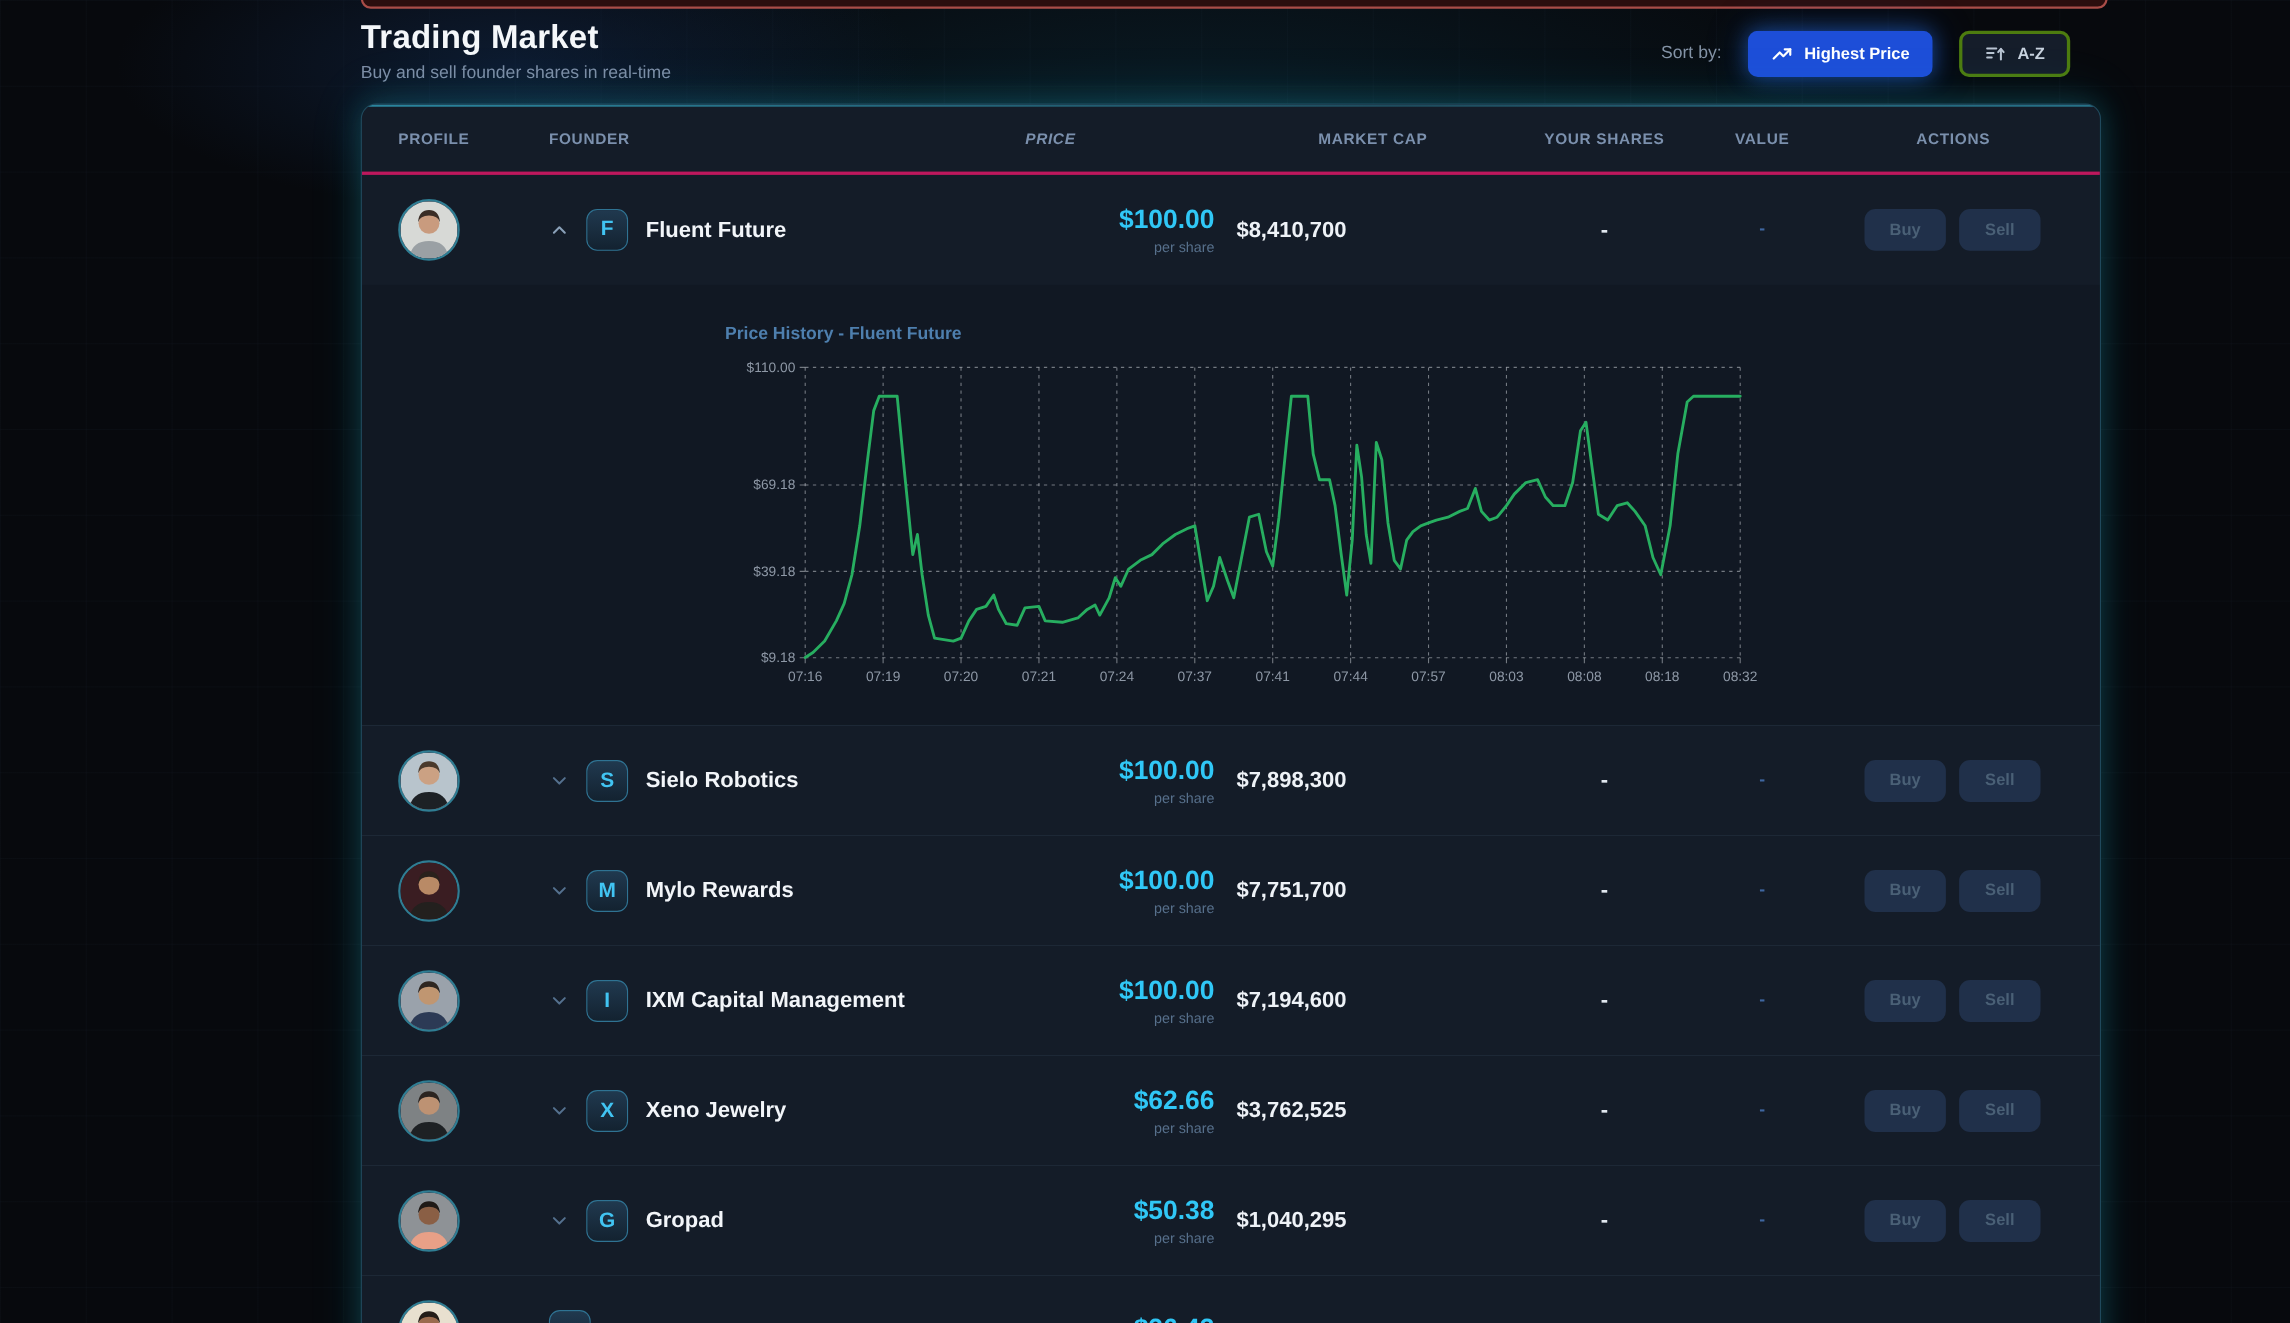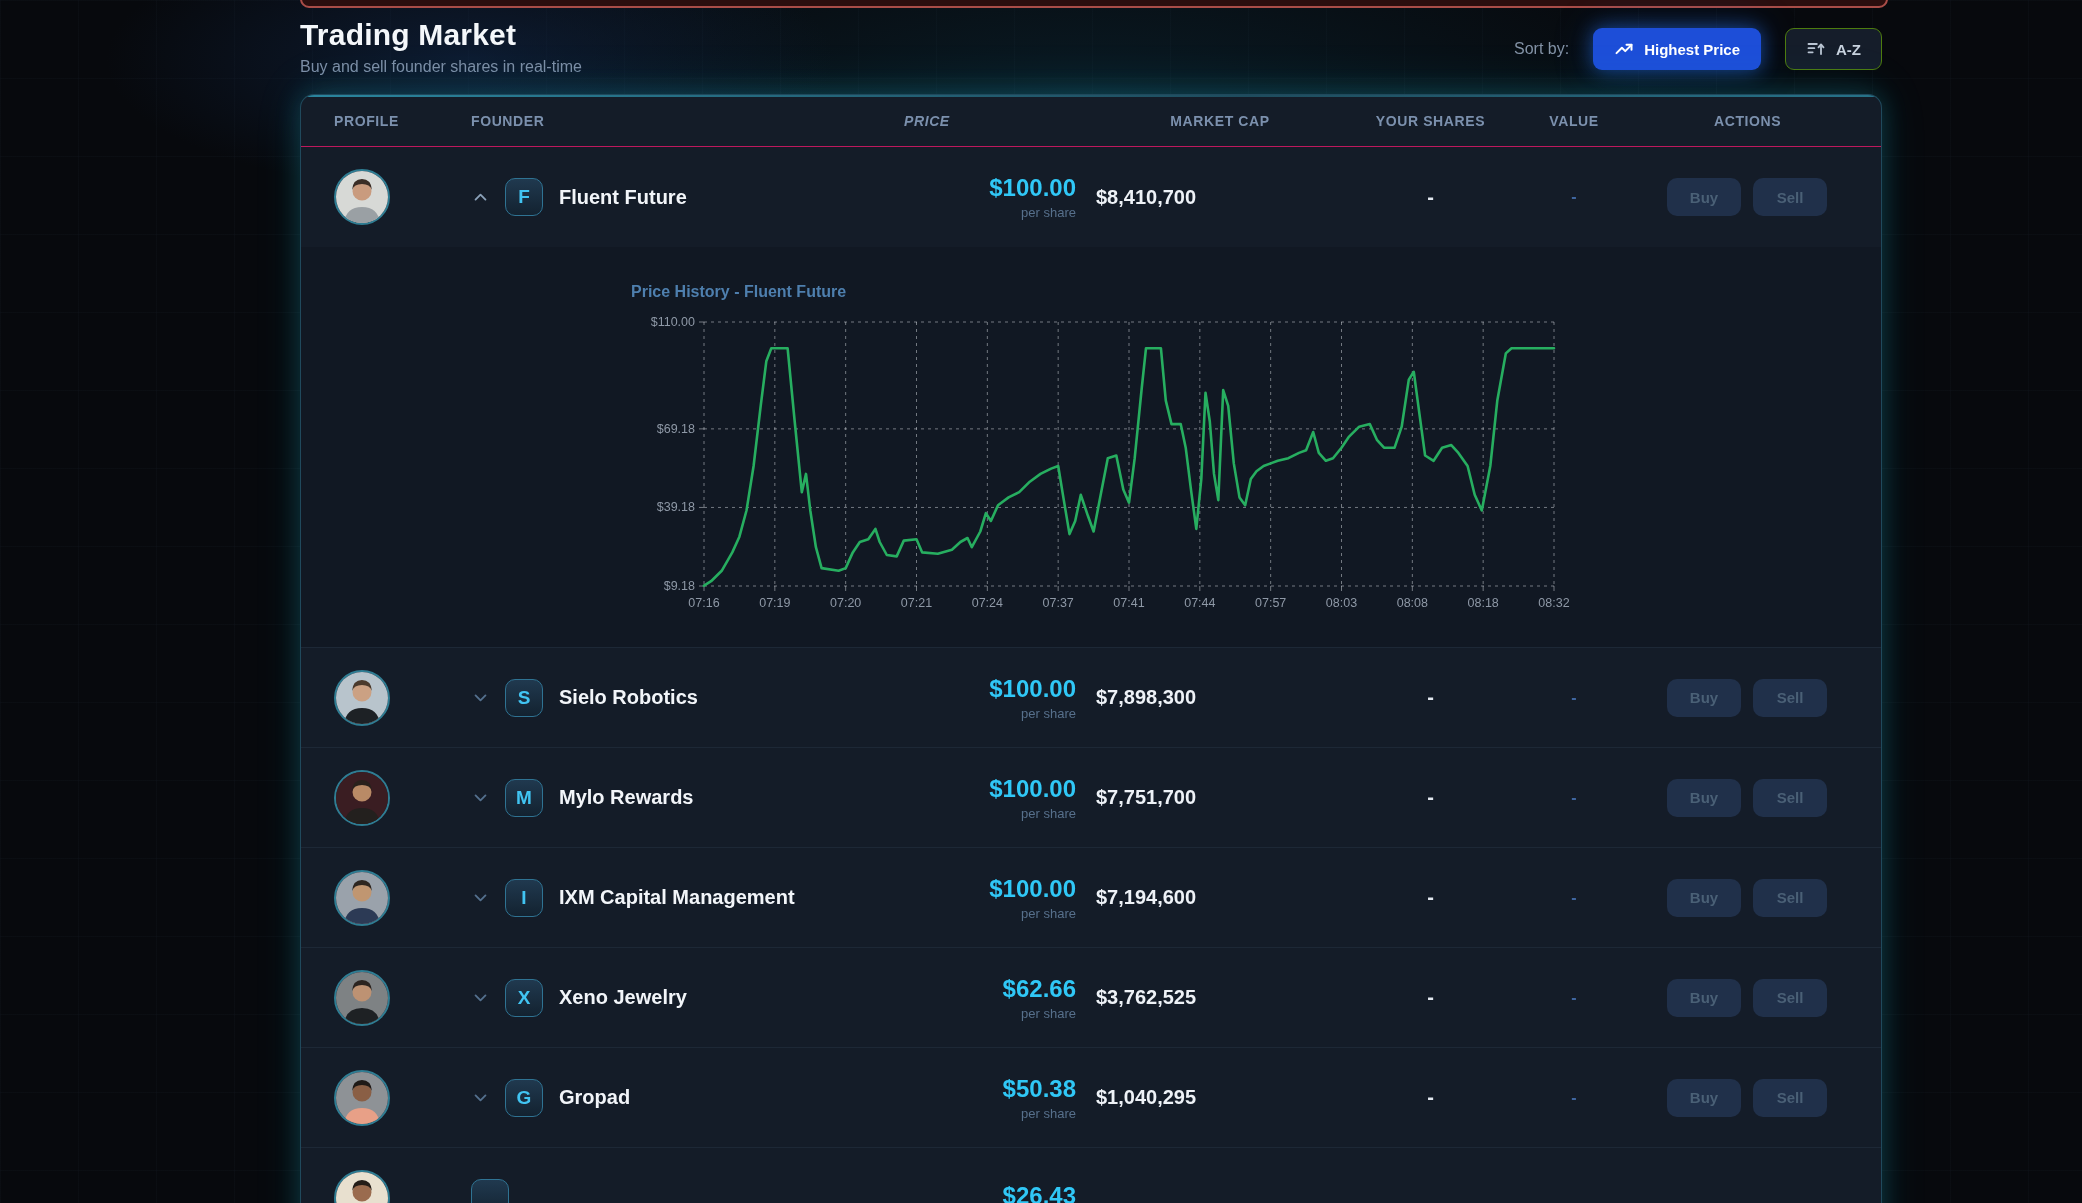--- a/index.html
+++ b/index.html
@@ -16,21 +16,21 @@
       linear-gradient(rgba(70,95,130,0.05) 1px, transparent 1px),
       linear-gradient(90deg, rgba(70,95,130,0.05) 1px, transparent 1px);
     background-size:78px 78px;
   }
   body::after {
     content:""; position:absolute; inset:0; pointer-events:none;
     background:
       radial-gradient(520px 190px at 470px 60px, rgba(18,42,78,0.55), transparent 70%),
       radial-gradient(900px 260px at 1090px 95px, rgba(14,60,80,0.35), transparent 70%);
   }
-  .layer { position:absolute; inset:0; z-index:2; }
+  .layer { position:absolute; inset:0; z-index:2;margin-left:28px; }
 
   
   .alert-banner {
     position:absolute; left:300px; top:-12px; width:1588px; height:20px;
     background:#2b0e0e; border:2px solid #a94d48; border-radius:9px;
   }
 
   
   .page-title { position:absolute; left:300px; top:18px; font-size:30px; font-weight:800; letter-spacing:0.2px; color:#f4f7fa; }
   .page-subtitle { position:absolute; left:300px; top:58px; font-size:16px; color:#7d8da5; }
@@ -38,42 +38,42 @@
   .sort-area { position:absolute; right:200px; top:27px; display:flex; align-items:center; gap:24px; height:44px; }
   .sort-label { font-size:16px; color:#8493a6; }
   .btn-sort {
     display:flex; align-items:center; gap:10px; height:42px; padding:0 20px;
     border-radius:9px; font-size:15px; font-weight:700; cursor:pointer; border:1px solid transparent;
   }
   .btn-primary {
     background:#1d4ed8; color:#ffffff;
     box-shadow:0 0 18px rgba(37,110,235,0.55), 0 0 40px rgba(37,110,235,0.25);
   }
-  .btn-ghost { background:#151d2a; color:#c8d2de; border:1px solid #4d7c0f; }
+  .btn-ghost { background:#151d2a; color:#c8d2de; border:3px solid #4d7c0f; }
 
   
   .table-wrap {
     position:absolute; left:300px; top:94px; width:1582px; height:1200px;
     background:#141c28; border-radius:14px;
     border:1px solid rgba(66,190,230,0.28);
     box-shadow:0 0 26px rgba(34,211,238,0.20), 0 -6px 50px rgba(34,211,238,0.10);
     overflow:hidden;
   }
   .table-wrap::before {
     content:""; position:absolute; left:0; right:0; top:0; height:2px;
     background:linear-gradient(90deg, rgba(60,220,255,0.55), rgba(60,220,255,0.25) 60%, rgba(60,220,255,0.45));
     border-radius:14px 14px 0 0;
   }
 
   .grid-row {
     display:grid;
     grid-template-columns:137px 433px 172px 268px 165px 130px auto;
     padding-left:33px; align-items:center;
   }
-  .thead { height:52px; border-bottom:1px solid #be185d; }
+  .thead { height:64px; border-bottom:3px solid #be185d; }
   .th { font-size:14px; font-weight:700; letter-spacing:0.6px; color:#7b90ad; }
   .th.c-price { text-align:left;font-style:italic; }
   .th.c-cap { text-align:center; padding-left:20px; }
   .th.c-shares { text-align:center; padding-left:8px; }
   .th.c-value { text-align:center; }
   .th.c-actions { padding-left:75px; }
 
   .trow { height:100px; border-top:1px solid rgba(120,150,190,0.10); cursor:pointer; }
   .trow.first { border-top:none; }
 

